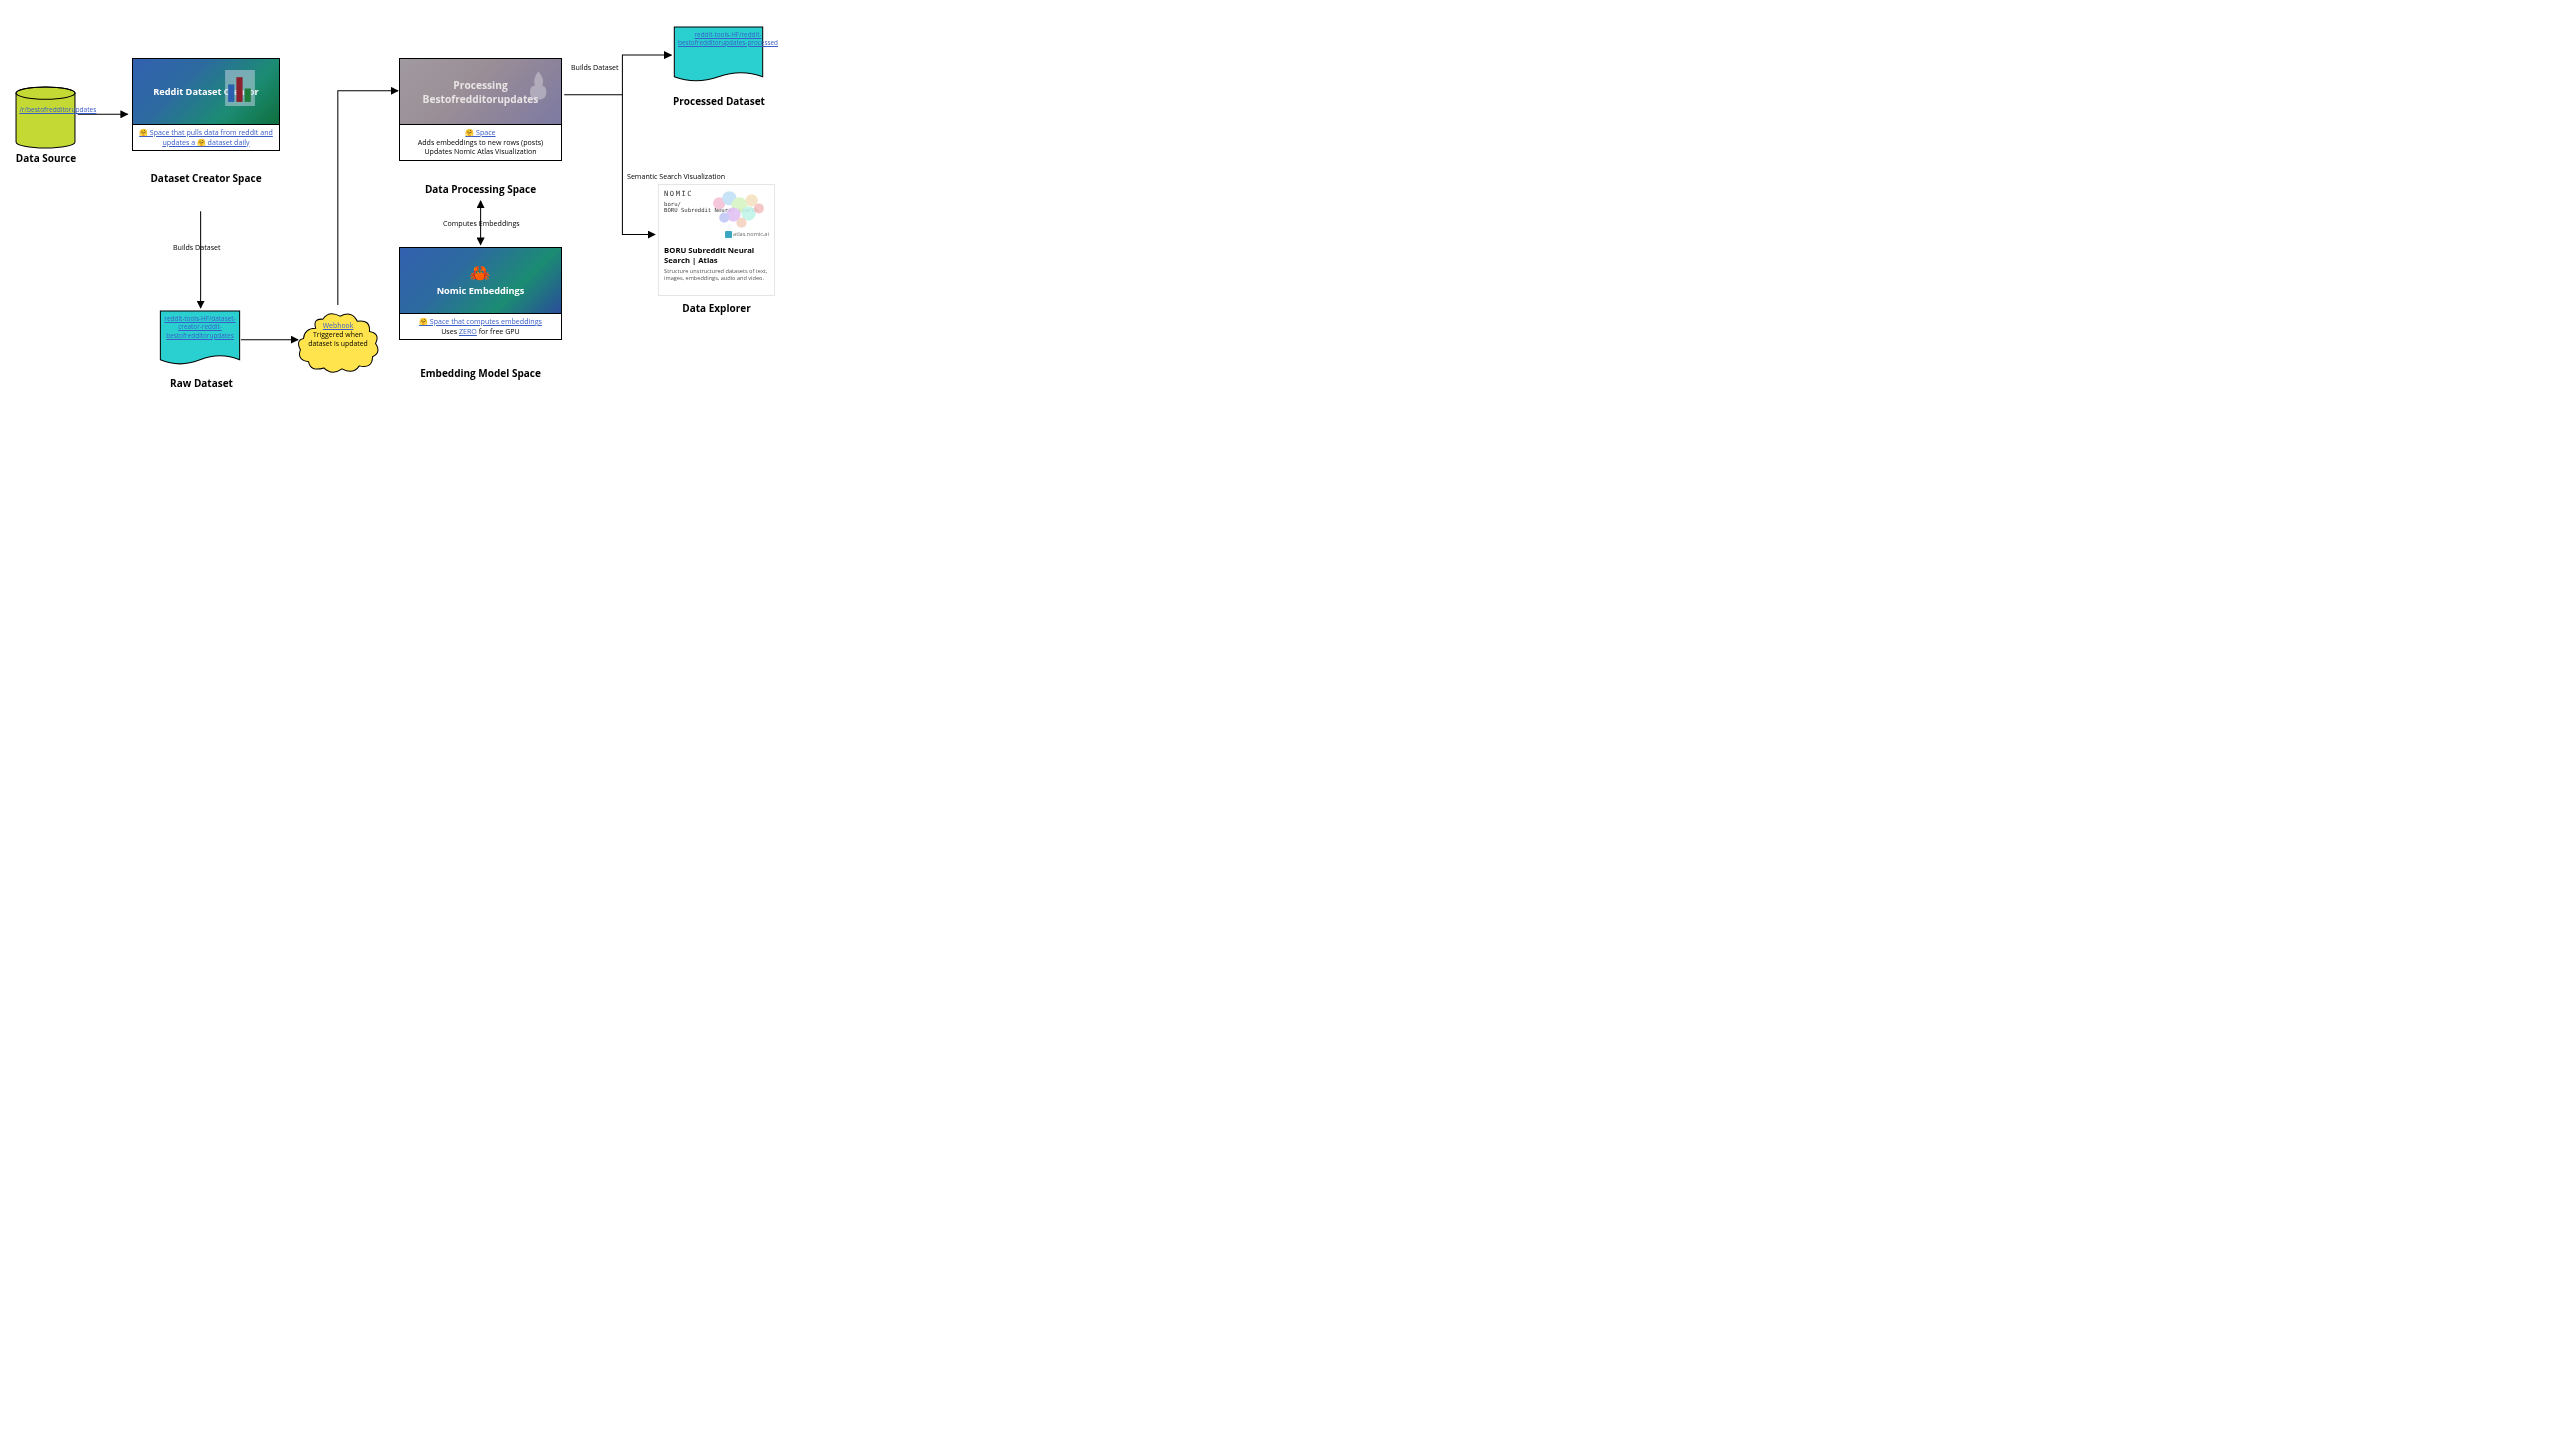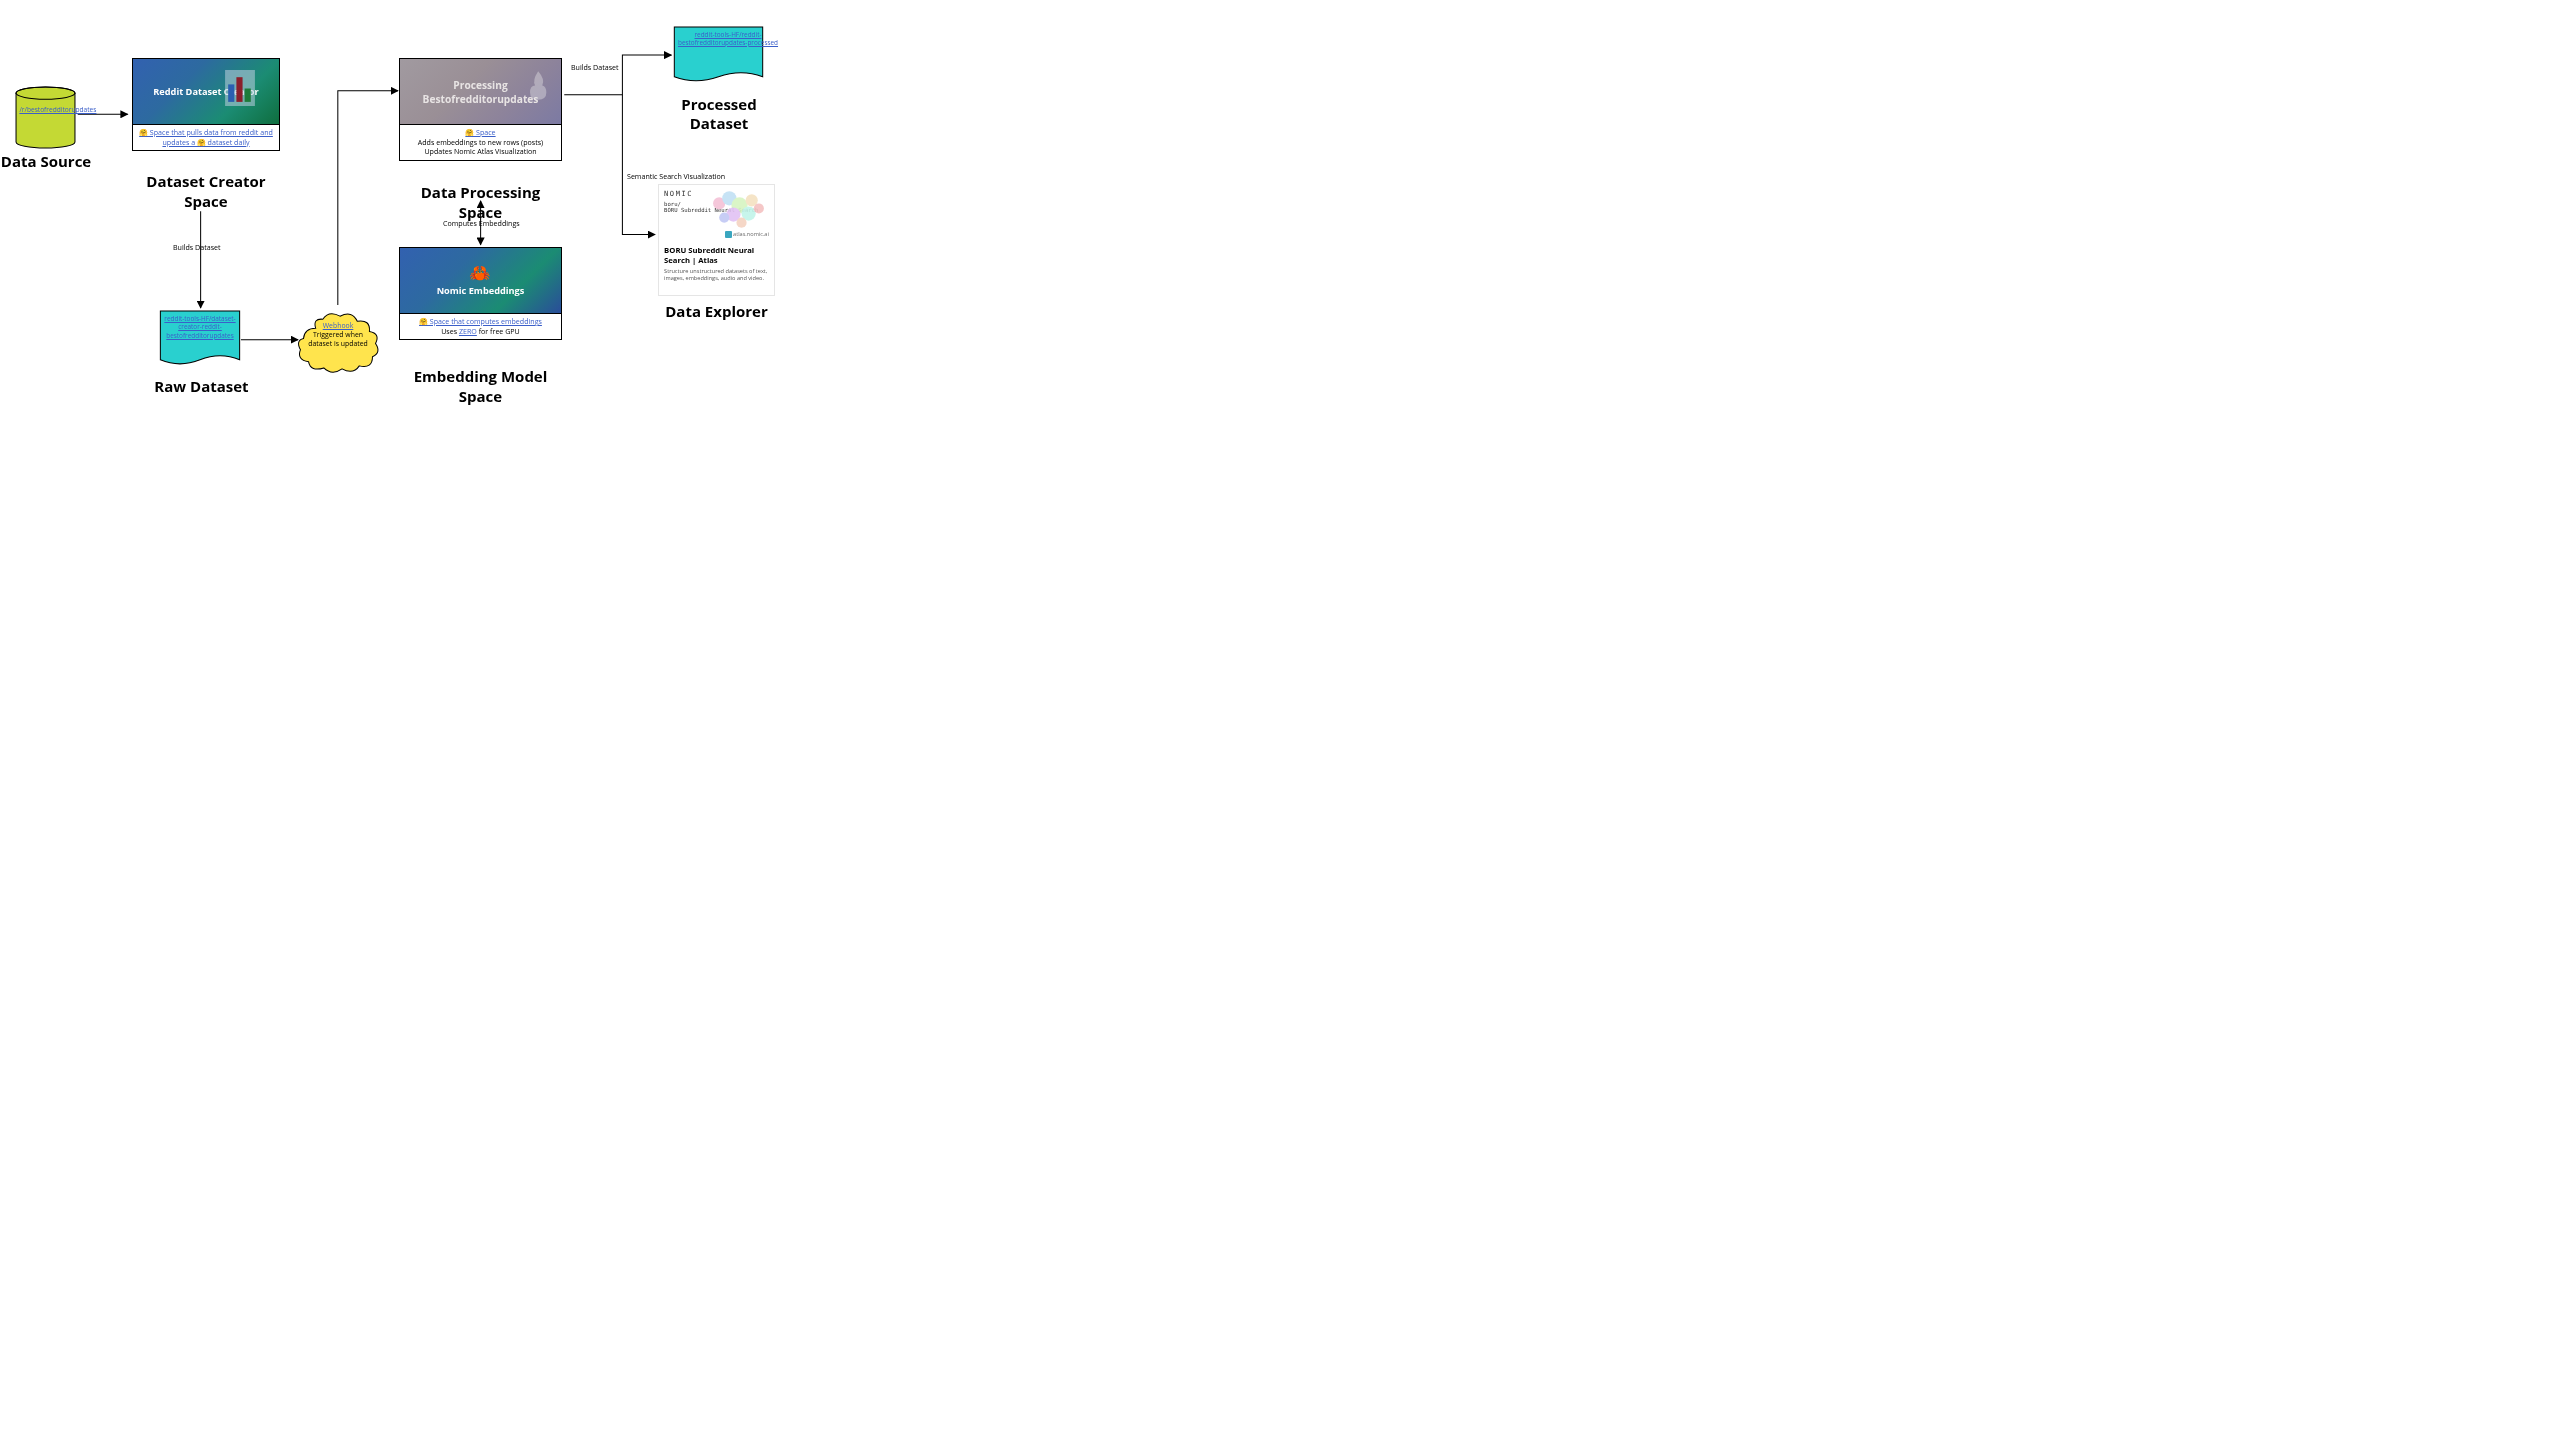--- a/index.html
+++ b/index.html
@@ -8,21 +8,21 @@
     background: #fff;
     width: 796px;
     height: 408px;
     position: relative;
     overflow: hidden;
   }
   .canvas { position: relative; width: 100%; height: 100%; }
   .node-label {
     position: absolute;
     font-weight: 700;
-    font-size: 15px;
+    font-size: 10px;
     text-align: center;
     color: #000;
   }
   .edge-label {
     position: absolute;
     font-size: 7.1px;
     color: #000;
     text-align: center;
   }
   .link { color: #3b5fc9; text-decoration: underline; }

